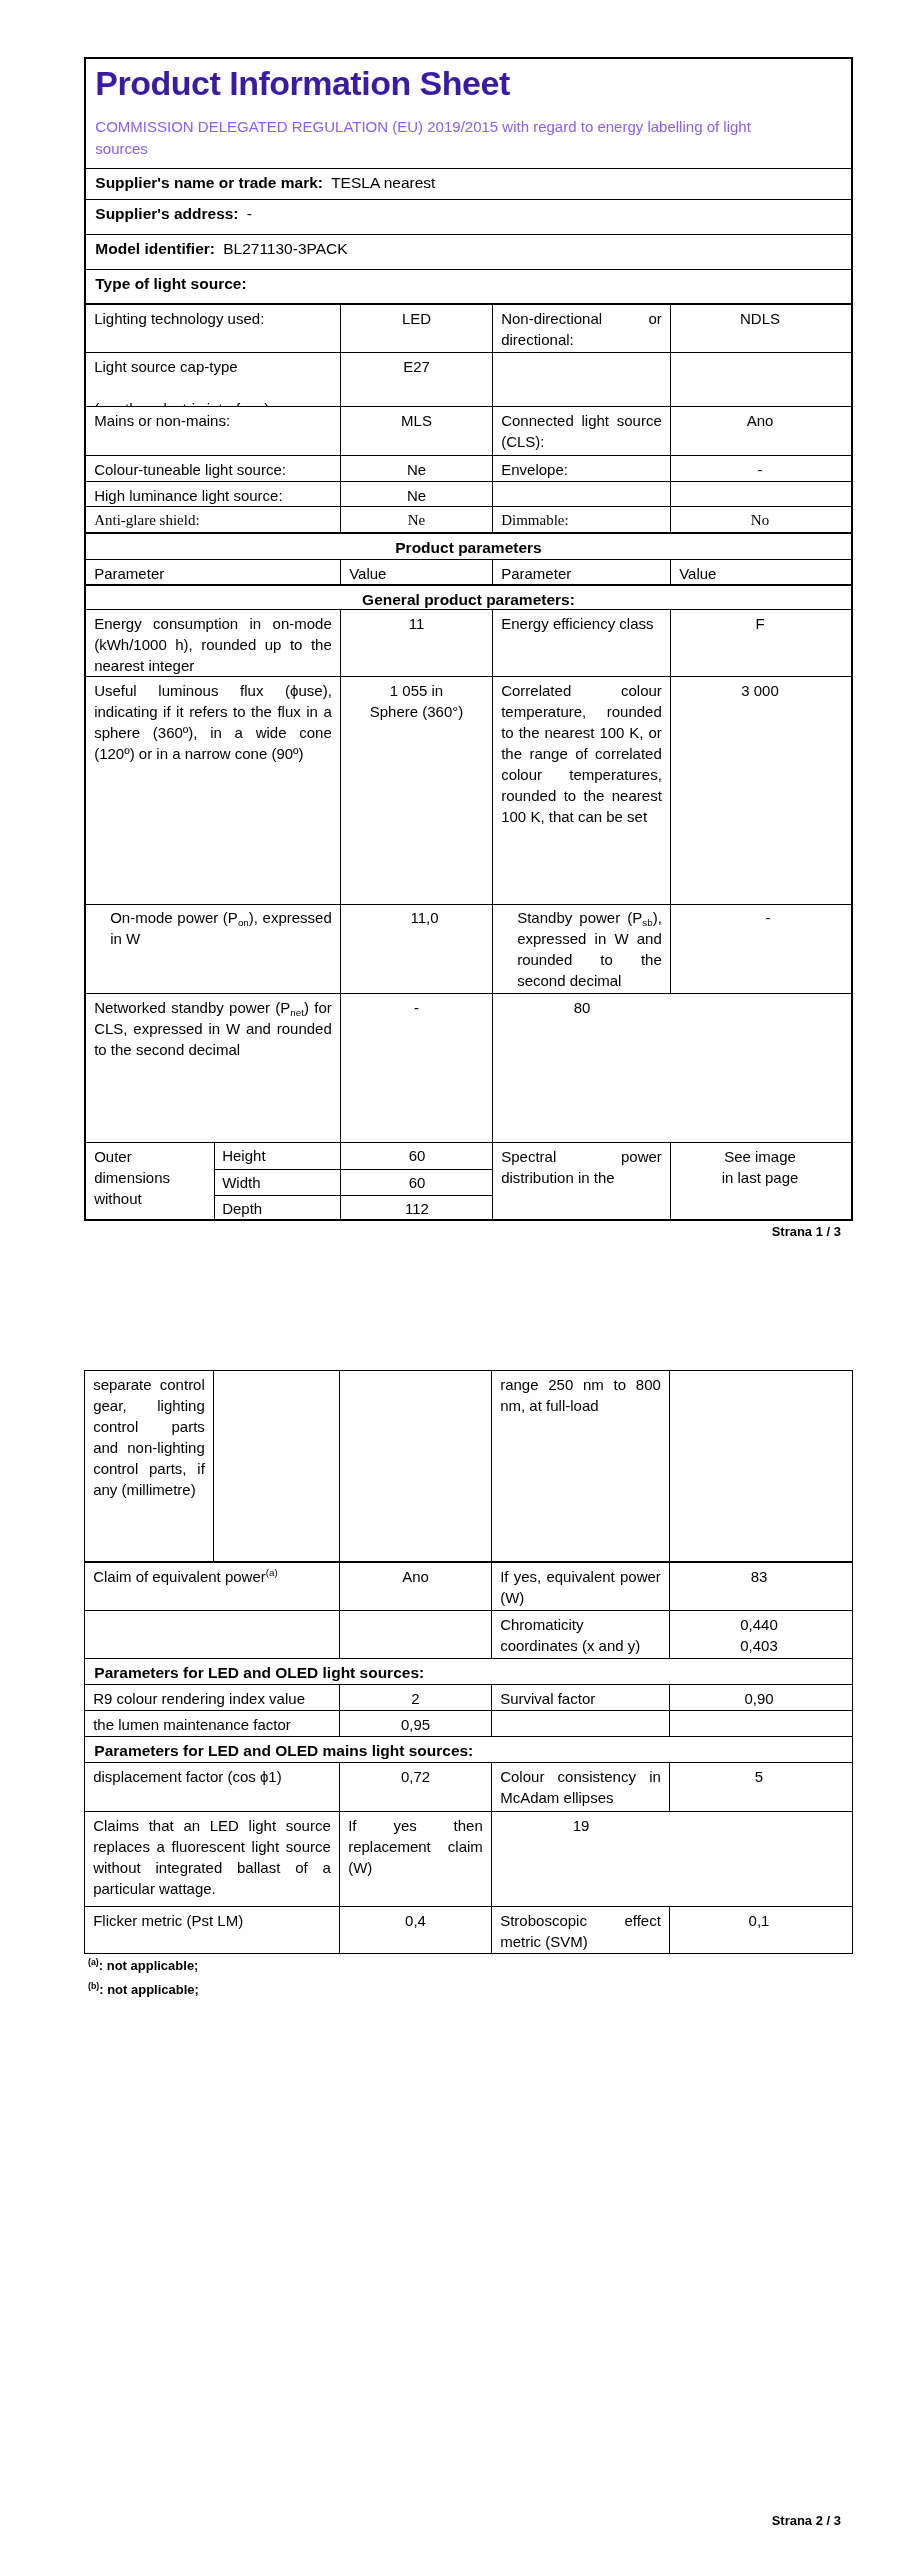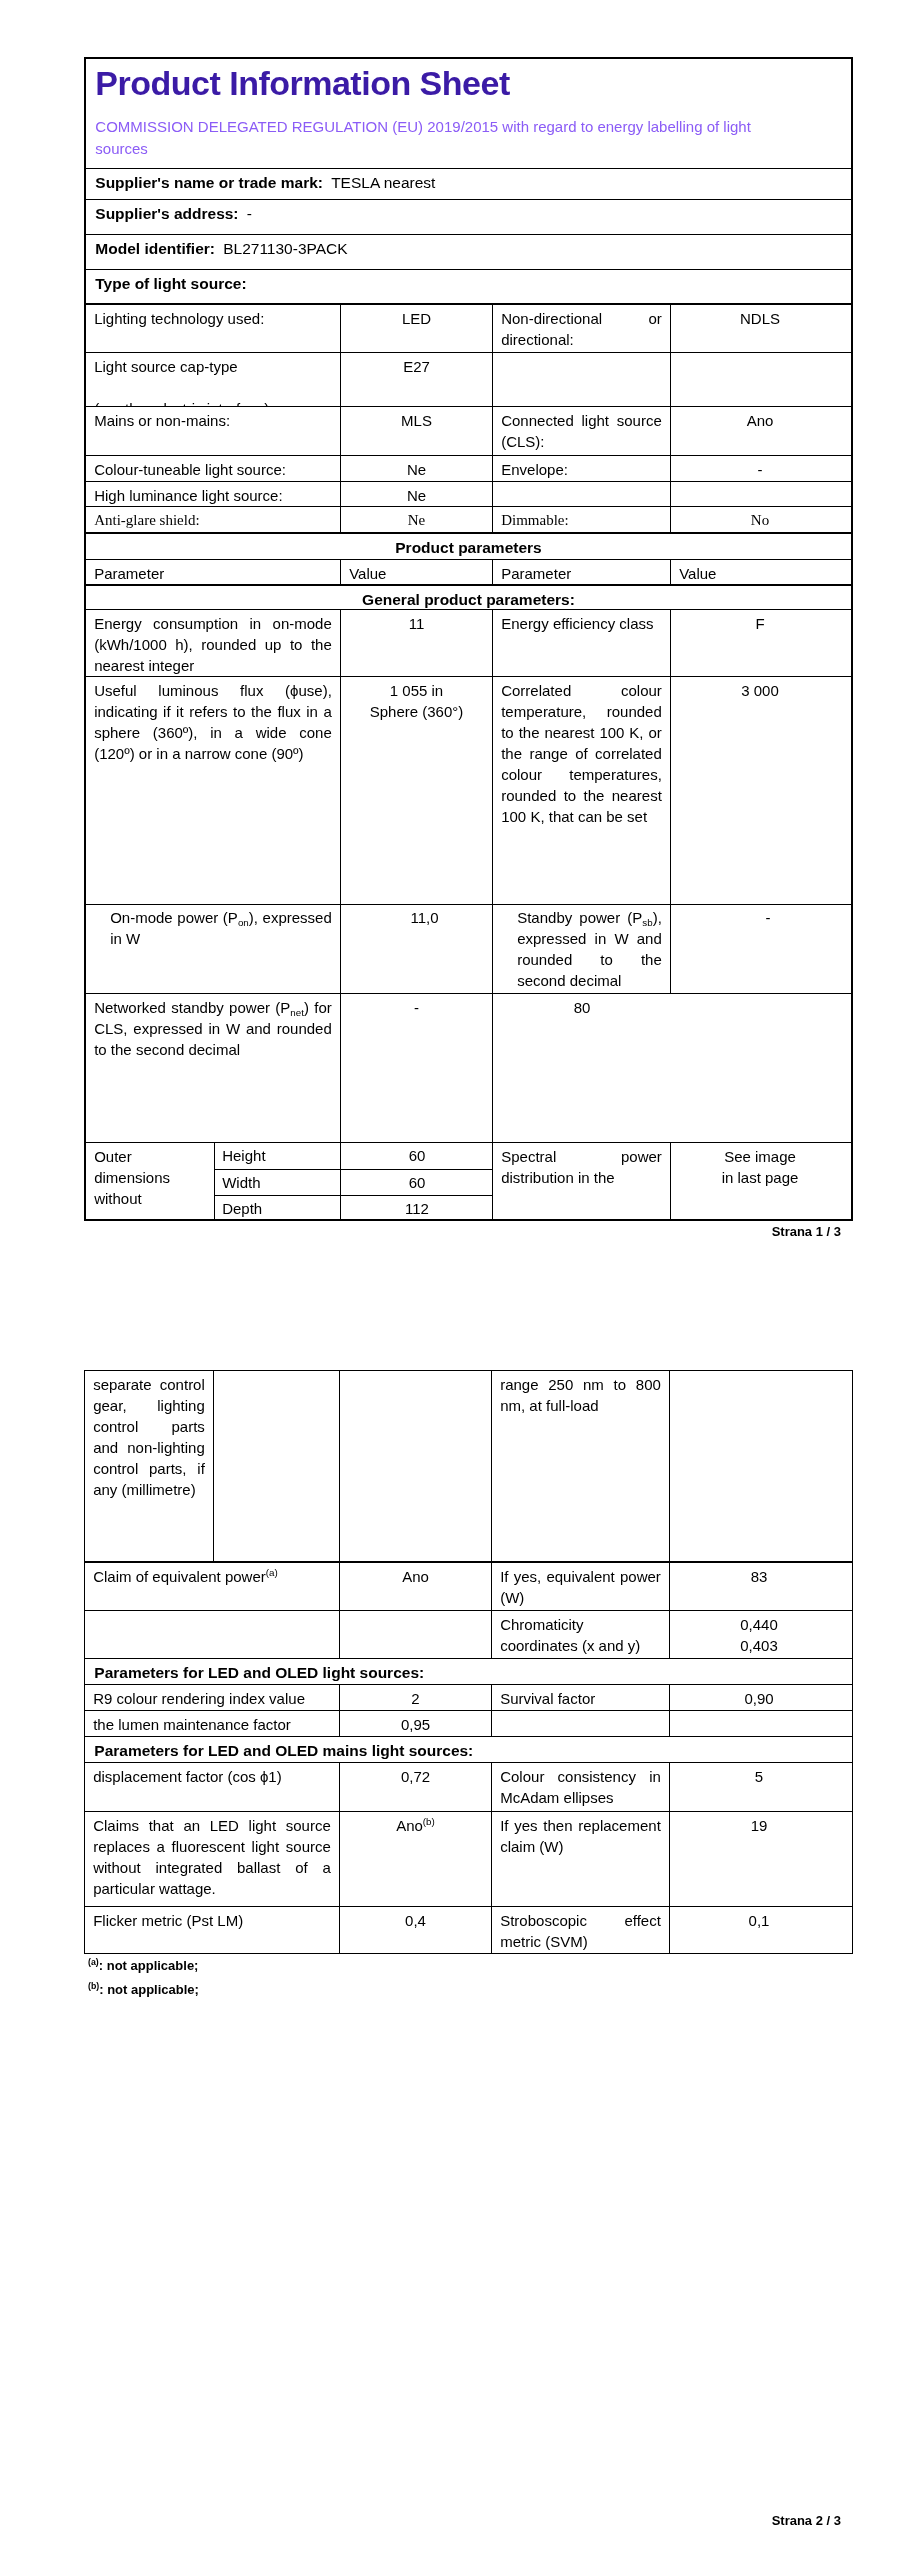--- a/index.html
+++ b/index.html
@@ -207,21 +207,20 @@
     <div class="row hdr" style="height:26px;">Parameters for LED and OLED mains light sources:</div>
 
     <div class="row cols" style="height:49px;">
       <div class="cell just">displacement factor (cos ϕ1)</div>
       <div class="cell ctr">0,72</div>
       <div class="cell just">Colour consistency in McAdam ellipses</div>
       <div class="cell ctr">5</div>
     </div>
     <div class="row cols" style="height:95px;">
       <div class="cell just">Claims that an LED light source replaces a fluorescent light source without integrated ballast of a particular wattage.</div>
-      <div class="cell ctr">Ano<sup>(b)</sup></div>
       <div class="cell just">If yes then replacement claim (W)</div>
       <div class="cell ctr">19</div>
     </div>
     <div class="row cols" style="height:47px;">
       <div class="cell just">Flicker metric (Pst LM)</div>
       <div class="cell ctr">0,4</div>
       <div class="cell just">Stroboscopic effect metric (SVM)</div>
       <div class="cell ctr">0,1</div>
     </div>
   </div>

